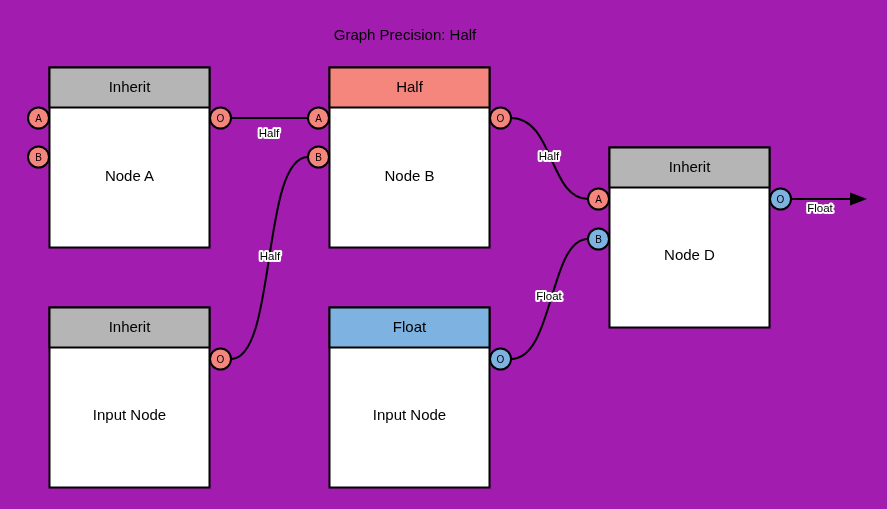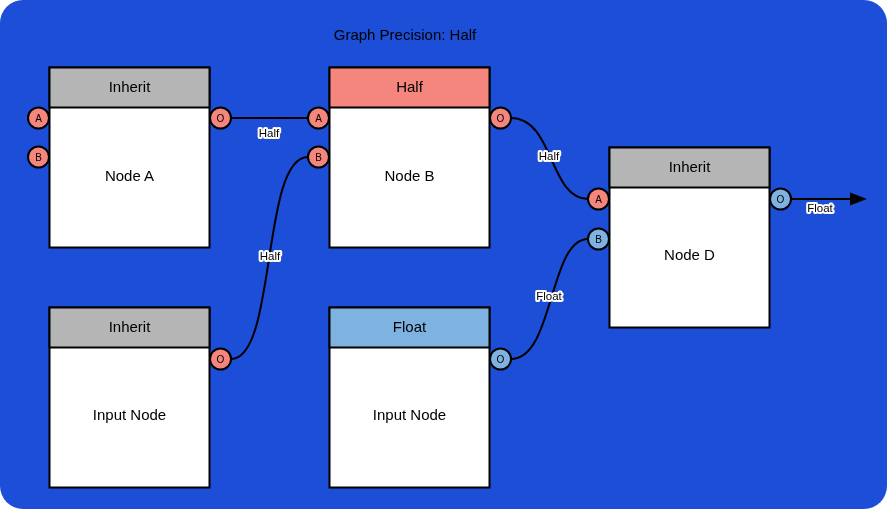--- a/index.html
+++ b/index.html
@@ -5,22 +5,21 @@
   html, body {
     margin: 0;
     padding: 0;
     background: #ffffff;
     font-family: "Liberation Sans", sans-serif;
   }
   .canvas-wrap {
     width: 887px;
     height: 509px;
     position: relative;
-    background: #1d4ed8;
-    border-radius: 23px;
+    background: #a21caf;
   }
   svg { display: block; }
   .title-text {
     font-family: "Liberation Sans", sans-serif;
     font-size: 15px;
     fill: #000000;
     text-anchor: middle;
   }
   .node-body {
     fill: #ffffff;

